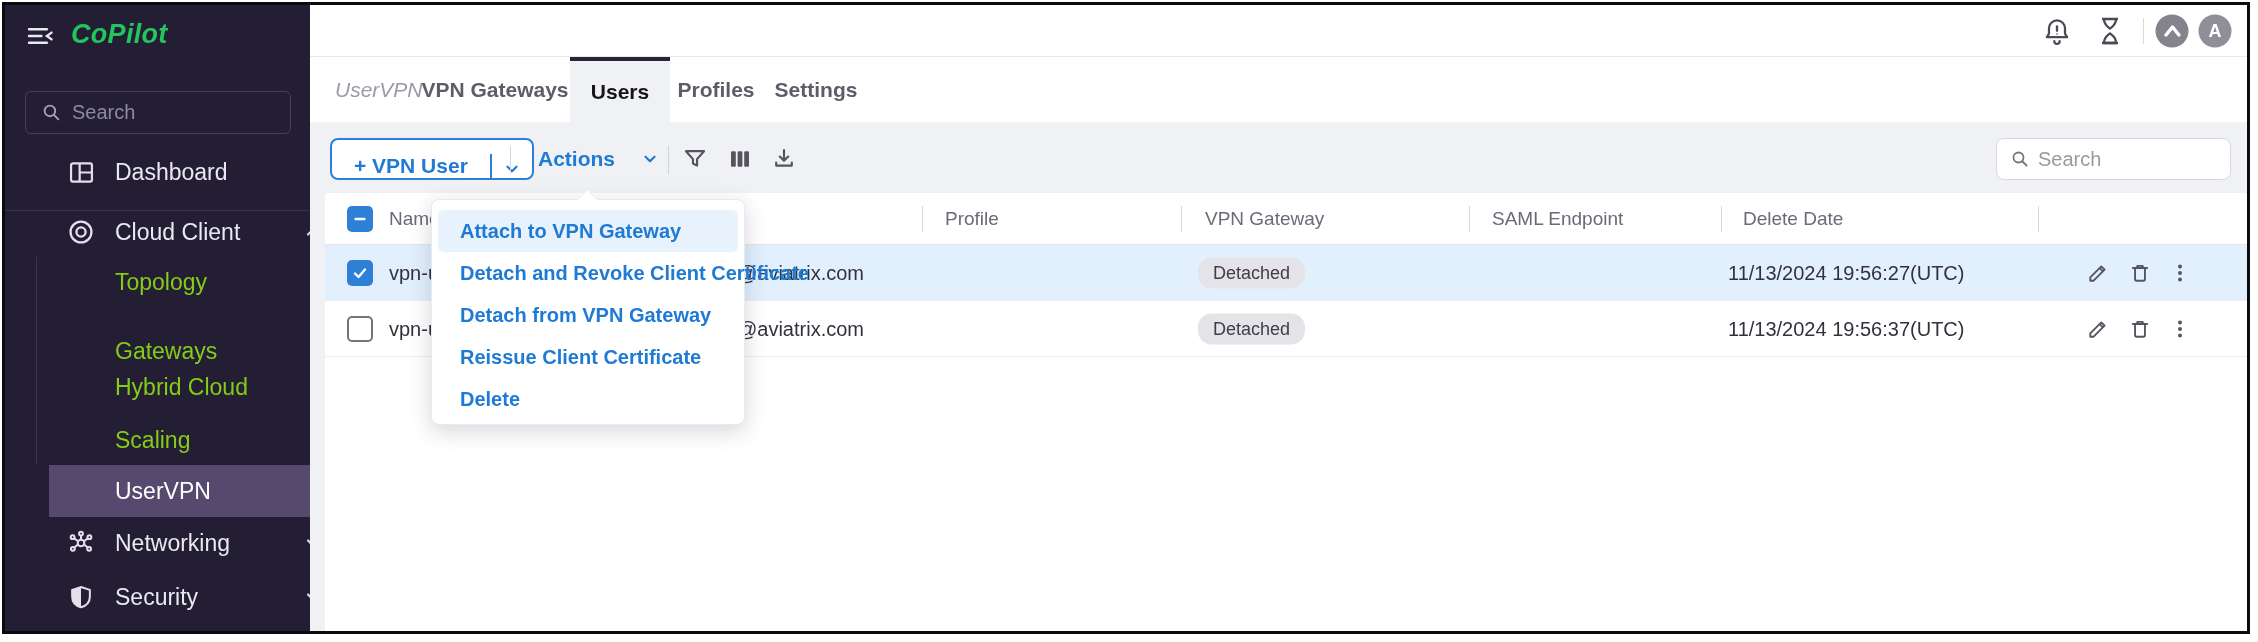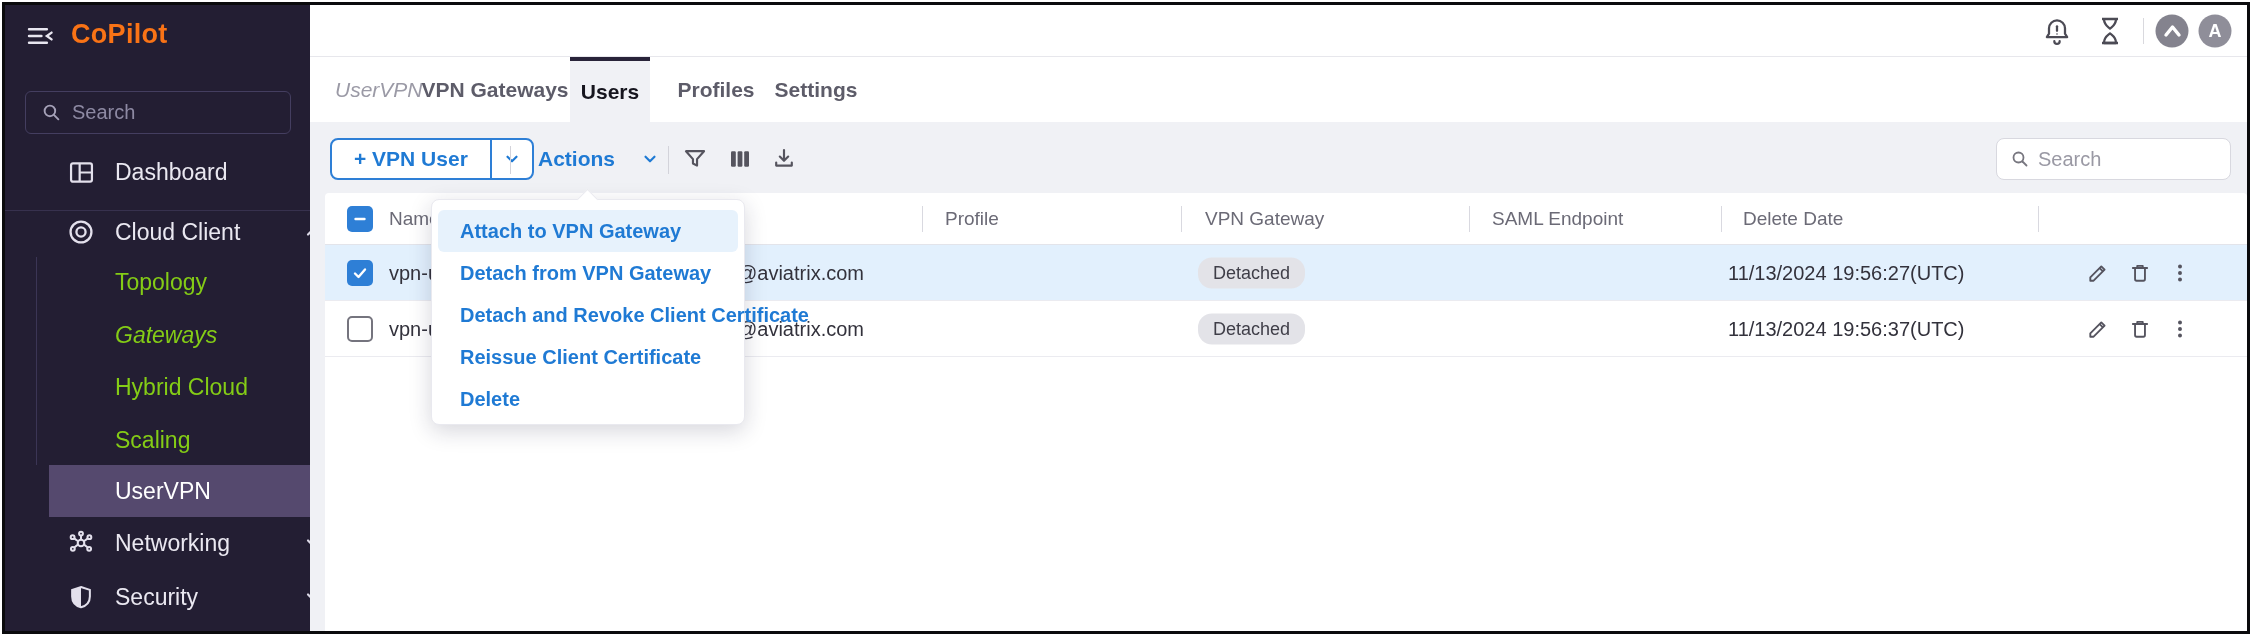--- a/index.html
+++ b/index.html
@@ -5,21 +5,21 @@
   * { margin:0; padding:0; box-sizing:border-box; }
   html,body { background:#fff; }
   .page { position:relative; width:2258px; height:642px; background:#fff;
           font-family:"Liberation Sans", sans-serif; overflow:hidden; }
   .frame { position:absolute; left:2px; top:2px; width:2248px; height:632px;
            border:3px solid #0b0b0d; background:#fff; overflow:hidden; }
 
   
   .sidebar { position:absolute; left:0; top:0; width:305px; height:100%; background:#231e33; }
   .sb-head { position:absolute; left:0; top:10px; width:305px; height:40px; }
-  .sb-title { position:absolute; left:66px; top:4px; color:#f97316; font-size:27px; font-weight:700; letter-spacing:.3px; }
+  .sb-title { position:absolute; left:66px; top:4px; color:#22c55e; font-size:27px; font-weight:700; letter-spacing:.3px;font-style:italic; }
   .sb-collapse { position:absolute; left:20px; top:7px; color:#e8e6f0; }
   .sb-search { position:absolute; left:20px; top:86px; width:266px; height:43px;
                border:1px solid #443e60; border-radius:6px; display:flex; align-items:center; padding-left:16px; gap:11px; }
   .sb-search input { background:transparent; border:none; outline:none; color:#cfccdd; font-size:20px;
                      font-family:"Liberation Sans",sans-serif; width:190px; }
   .sb-search input::placeholder { color:#8d89a3; }
   .sb-item { position:absolute; left:0; width:305px; height:52px; color:#eae8f1; font-size:23px;margin-left:44px; }
   .sb-item .ic { position:absolute; left:17px; top:50%; transform:translateY(-50%); width:30px; height:30px;
                  display:flex; align-items:center; justify-content:center; color:#e3e0ec; }
   .sb-item .lbl { position:absolute; left:66px; top:50%; transform:translateY(-50%); white-space:nowrap; }
@@ -45,21 +45,21 @@
                color:#9b9aa6; font-size:21px; font-style:italic; }
   .tab { position:absolute; top:0; height:65px; display:flex; align-items:center; justify-content:center;
          color:#5d5c69; font-weight:700; font-size:21px; white-space:nowrap; }
   .tab.active { background:#f0f1f5; border-top:4px solid #282339; color:#16151e; }
 
   
   .content { position:absolute; left:305px; top:117px; right:0; bottom:0; background:#f0f1f5; }
 
   
   .btn-split { position:absolute; left:20px; top:16px; height:42px; display:flex;
-               border:2px solid #2e7fd6; border-radius:8px; background:#fff; overflow:hidden; }
+               border:2px solid #2e7fd6; border-radius:8px; background:#fff; overflow:hidden;align-items:flex-end; }
   .btn-main { padding:0 22px; display:flex; align-items:center; color:#1f7ad4; font-weight:700; font-size:21px;
               border-right:2px solid #2e7fd6; }
   .btn-caret { width:40px; display:flex; align-items:center; justify-content:center; color:#1f7ad4; }
   .tbar-sep { position:absolute; top:24px; width:1px; height:28px; background:#d3d3da; }
   .actions-btn { position:absolute; left:228px; top:16px; height:42px; display:flex; align-items:center; gap:26px;
                  color:#1f7ad4; font-weight:700; font-size:21px; }
   .tool-ic { position:absolute; top:37px; transform:translate(-50%,-50%); color:#55545e; }
   .tb-search { position:absolute; right:16px; top:16px; width:235px; height:42px; background:#fff;
                border:1px solid #d8d8df; border-radius:8px; display:flex; align-items:center; padding-left:14px; gap:9px; }
   .tb-search input { border:none; outline:none; font-size:20px; color:#444; width:170px;
@@ -145,21 +145,21 @@
           <path d="M5 12.5 10 7.5l5 5"></path>
         </svg>
       </span>
     </div>
 
     <div class="sb-treeline" style="top:252px; height:208px;"></div>
 
     <div class="sb-item sub" style="top:251px;">
       <span class="lbl">Topology</span>
     </div>
-    <div class="sb-item sub" style="top:304px;font-style:italic;">
+    <div class="sb-item sub" style="top:320px;">
       <span class="lbl">Gateways</span>
     </div>
     <div class="sb-item sub" style="top:356px;">
       <span class="lbl">Hybrid Cloud</span>
     </div>
     <div class="sb-item sub" style="top:409px;">
       <span class="lbl">Scaling</span>
     </div>
     <div class="sb-item sub active" style="top:460px;">
       <span class="lbl">UserVPN</span>
@@ -223,21 +223,21 @@
       </svg>
     </span>
     <span class="avatar user" style="left:1905px;">A</span>
   </div>
 
   <div class="tabstrip">
     <span class="ctx-label">UserVPN</span>
     <div class="tab" style="left:125px; width:120px;">
       <span>VPN Gateways</span>
     </div>
-    <div class="tab active" style="left:260px; width:80px;">
+    <div class="tab active" style="left:260px; width:100px;">
       <span>Users</span>
     </div>
     <div class="tab" style="left:366px; width:80px;">
       <span>Profiles</span>
     </div>
     <div class="tab" style="left:466px; width:80px;">
       <span>Settings</span>
     </div>
   </div>
 
@@ -363,21 +363,21 @@
                 <circle cx="10" cy="10" r="1.8"></circle>
                 <circle cx="10" cy="16" r="1.8"></circle>
           </svg>
         </span>
       </div>
     </div>
 
     <div class="menu" style="left:121px; top:77px;">
       <span class="menu-notch"></span>
       <div class="menu-item hl">Attach to VPN Gateway</div>
+      <div class="menu-item">Detach and Revoke Client Certificate</div>
       <div class="menu-item">Detach from VPN Gateway</div>
-      <div class="menu-item">Detach and Revoke Client Certificate</div>
       <div class="menu-item">Reissue Client Certificate</div>
       <div class="menu-item">Delete</div>
     </div>
 
   </div>
 </div>
 </div>
 
 </body></html>

